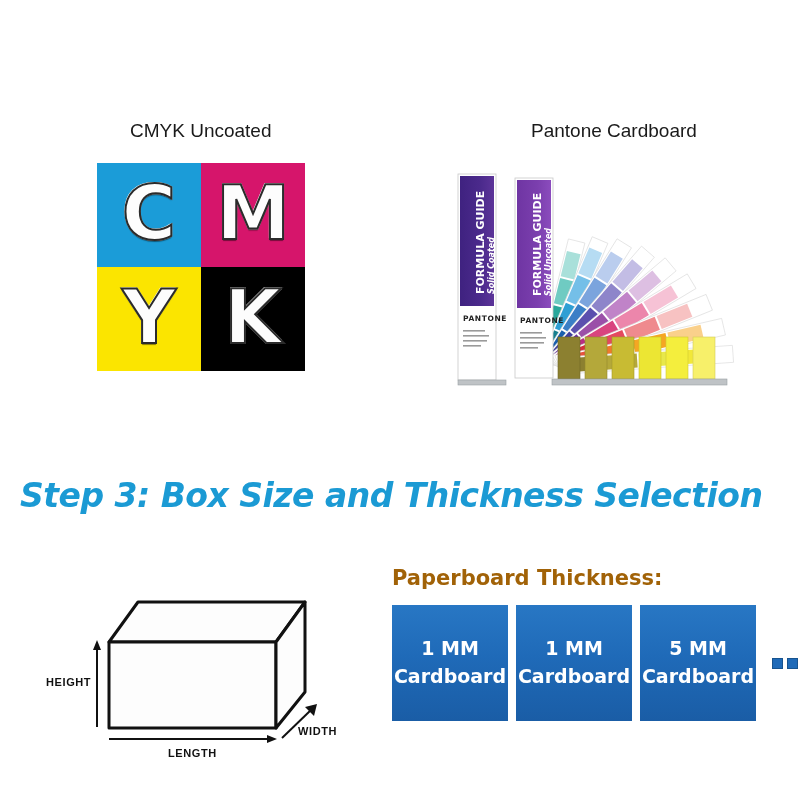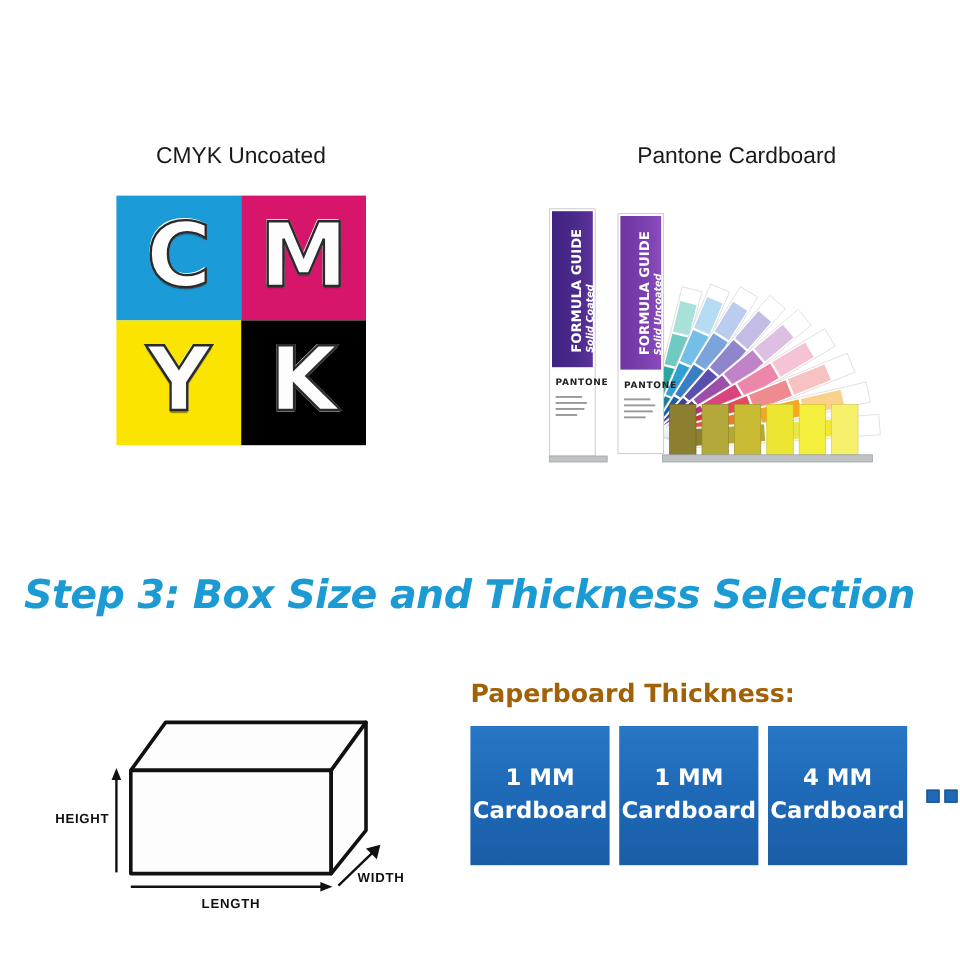--- a/index.html
+++ b/index.html
@@ -354,21 +354,21 @@
     <div id="thickness-cards">
       <div class="thickness-card">
         <span class="mm">1 MM</span>
         <span class="material">Cardboard</span>
       </div>
       <div class="thickness-card">
         <span class="mm">1 MM</span>
         <span class="material">Cardboard</span>
       </div>
       <div class="thickness-card">
-        <span class="mm">4 MM</span>
+        <span class="mm">5 MM</span>
         <span class="material">Cardboard</span>
       </div>
 
       <div id="thickness-ellipsis">
         <span class="ellipsis-square"></span>
         <span class="ellipsis-square"></span>
 
       </div>
     </div>
   </div>

